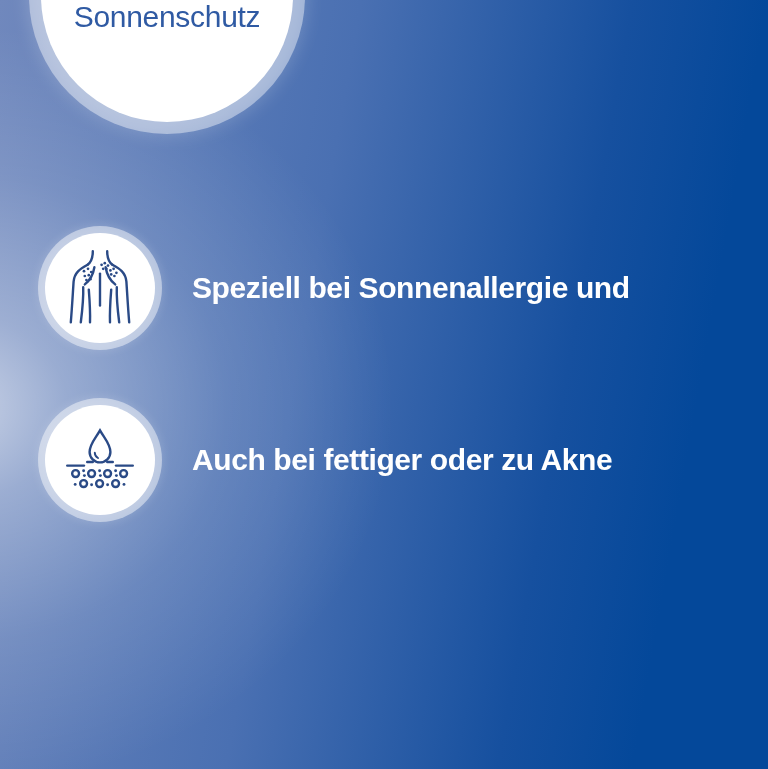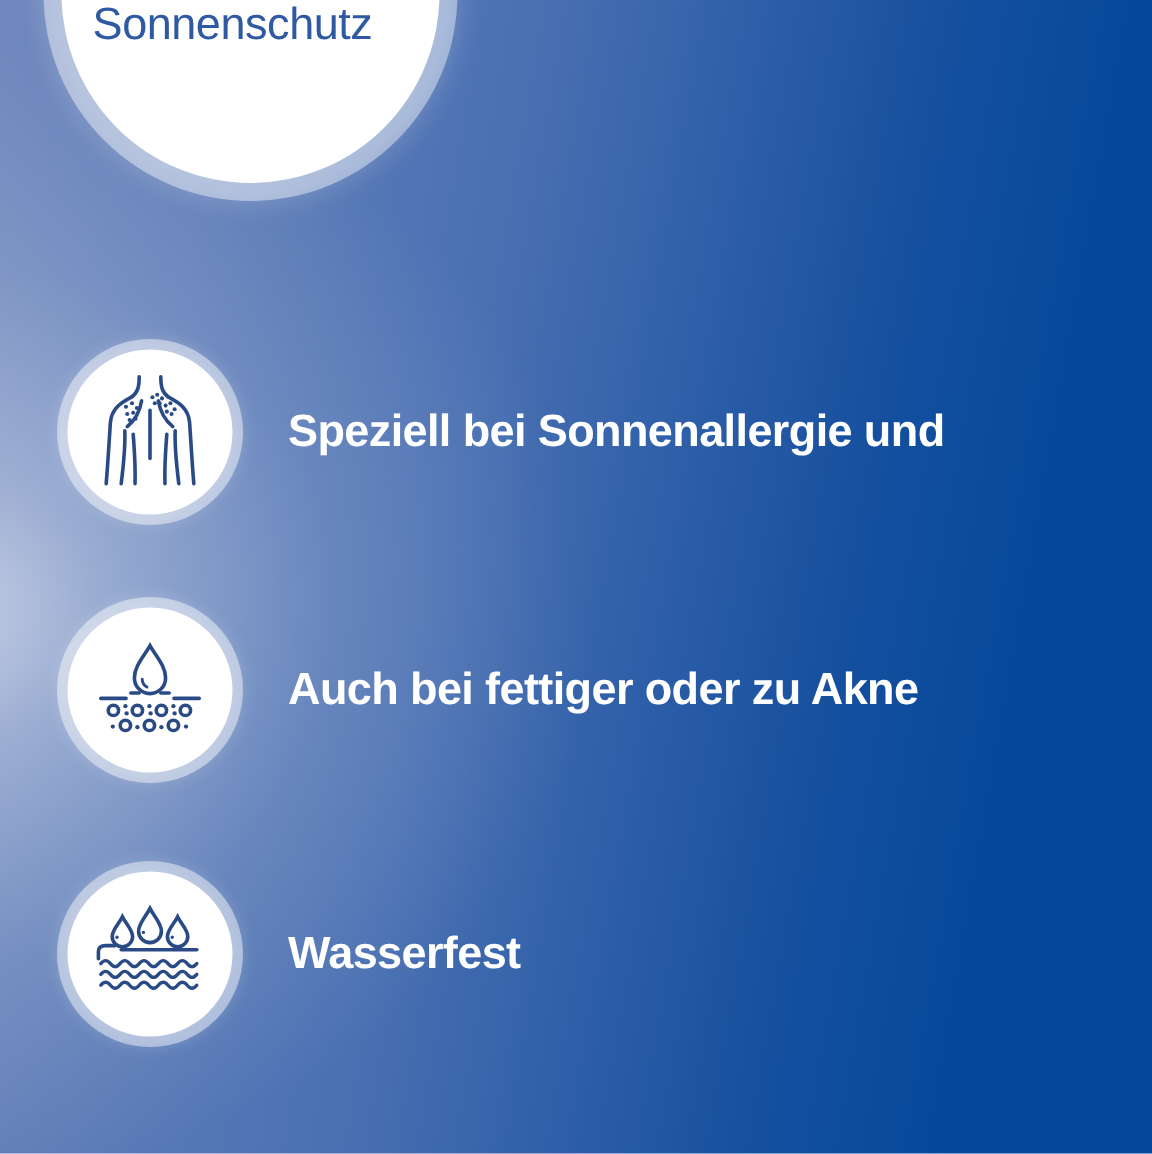--- a/index.html
+++ b/index.html
@@ -32,21 +32,21 @@
     left: 41px;
     top: -130px;
     width: 252px;
     height: 252px;
     border-radius: 50%;
     background: #ffffff;
     box-shadow: 0 0 0 12px rgba(255,255,255,0.42), 0 0 18px 14px rgba(255,255,255,0.18);
   }
   .badge-text {
     position: absolute;
-    left: 29px;
+    left: 41px;
     top: 1px;
     width: 252px;
     text-align: center;
   }
   .badge-line1 {
     font-size: 30px;
     font-weight: 400;
     line-height: 32px;
     letter-spacing: -0.3px;
     color: var(--badge-text-blue, #2f5aa3);
@@ -173,36 +173,14 @@
           <circle cx="59.5" cy="81" r="1.8"></circle>
             <circle cx="80" cy="80.5" r="1.8"></circle>
         </g>
       </svg>
     </div>
     <div class="feature-text">
       <div>Auch bei fettiger oder zu Akne</div>
     </div>
   </div>
 
-  <div class="feature-row row-3">
-    <div class="icon-circle">
-      <svg viewBox="0 0 100 100" fill="none" stroke="currentColor" stroke-width="3" stroke-linecap="round">
-        <path d="M27,19 C30,25 35.5,30 35.5,35.5 A8.5,8.5 0 0 1 18.5,35.5 C18.5,30 24,25 27,19 Z"></path>
-        <path d="M50,12 C53.5,19 59.5,24.5 59.5,31 A9.5,9.5 0 0 1 40.5,31 C40.5,24.5 46.5,19 50,12 Z"></path>
-        <path d="M73,19 C76,25 81.5,30 81.5,35.5 A8.5,8.5 0 0 1 64.5,35.5 C64.5,30 70,25 73,19 Z"></path>
-        <g fill="currentColor" stroke="none">
-          <circle cx="22.5" cy="36" r="1.4"></circle>
-            <circle cx="44.5" cy="32" r="1.4"></circle>
-            <circle cx="68.5" cy="36" r="1.4"></circle>
-        </g>
-        <path d="M7,54 L7,48 Q7,43 13,43 L21,43"></path>
-        <path d="M26,46.5 L89,46.5"></path>
-        <path d="M9,58 Q13,53 17,58 T25,58 T33,58 T41,58 T49,58 T57,58 T65,58 T73,58 T81,58 T89,58" stroke-width="2.8"></path>
-        <path d="M9,67 Q13,62 17,67 T25,67 T33,67 T41,67 T49,67 T57,67 T65,67 T73,67 T81,67 T89,67" stroke-width="2.8"></path>
-        <path d="M9,76 Q13,71 17,76 T25,76 T33,76 T41,76 T49,76 T57,76 T65,76 T73,76 T81,76 T89,76" stroke-width="2.8"></path>
-      </svg>
-    </div>
-    <div class="feature-text">
-      <div>Wasserfest</div>
-    </div>
-  </div>
 
 </div>
 
 </body></html>

